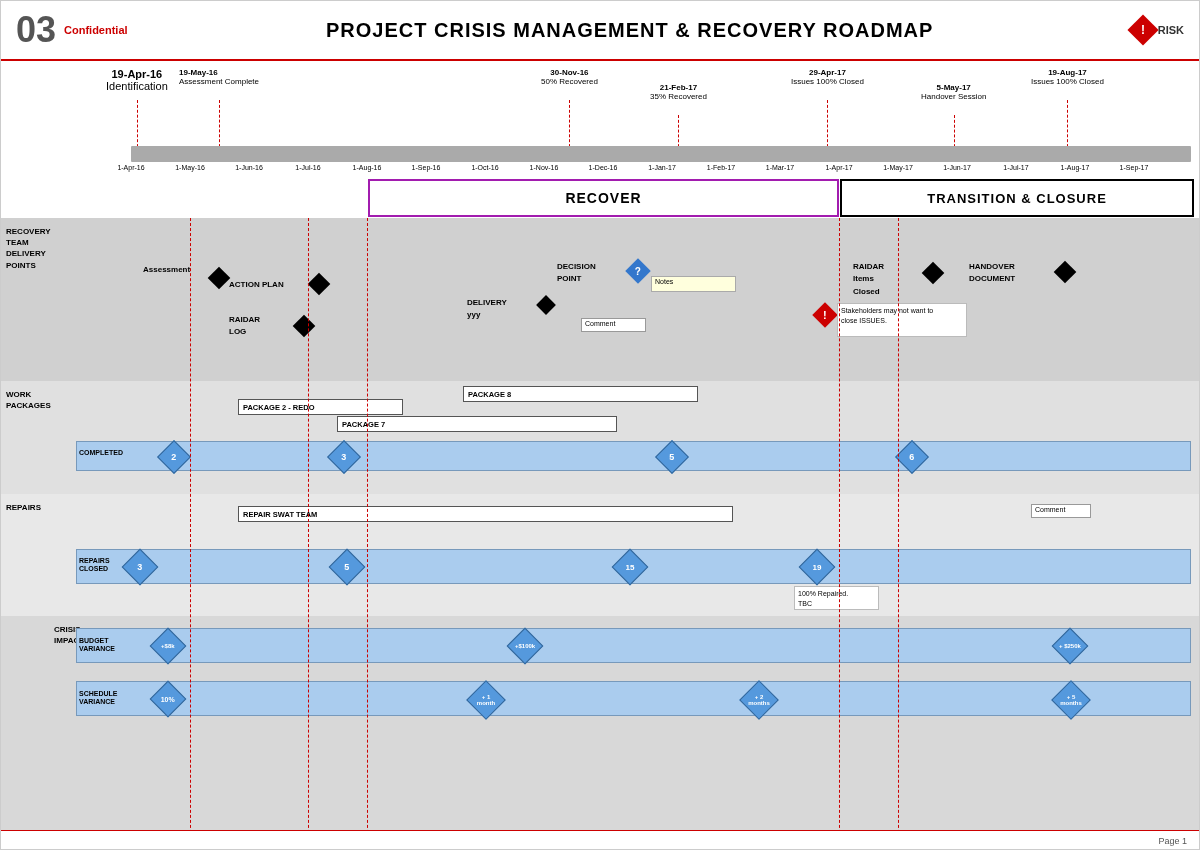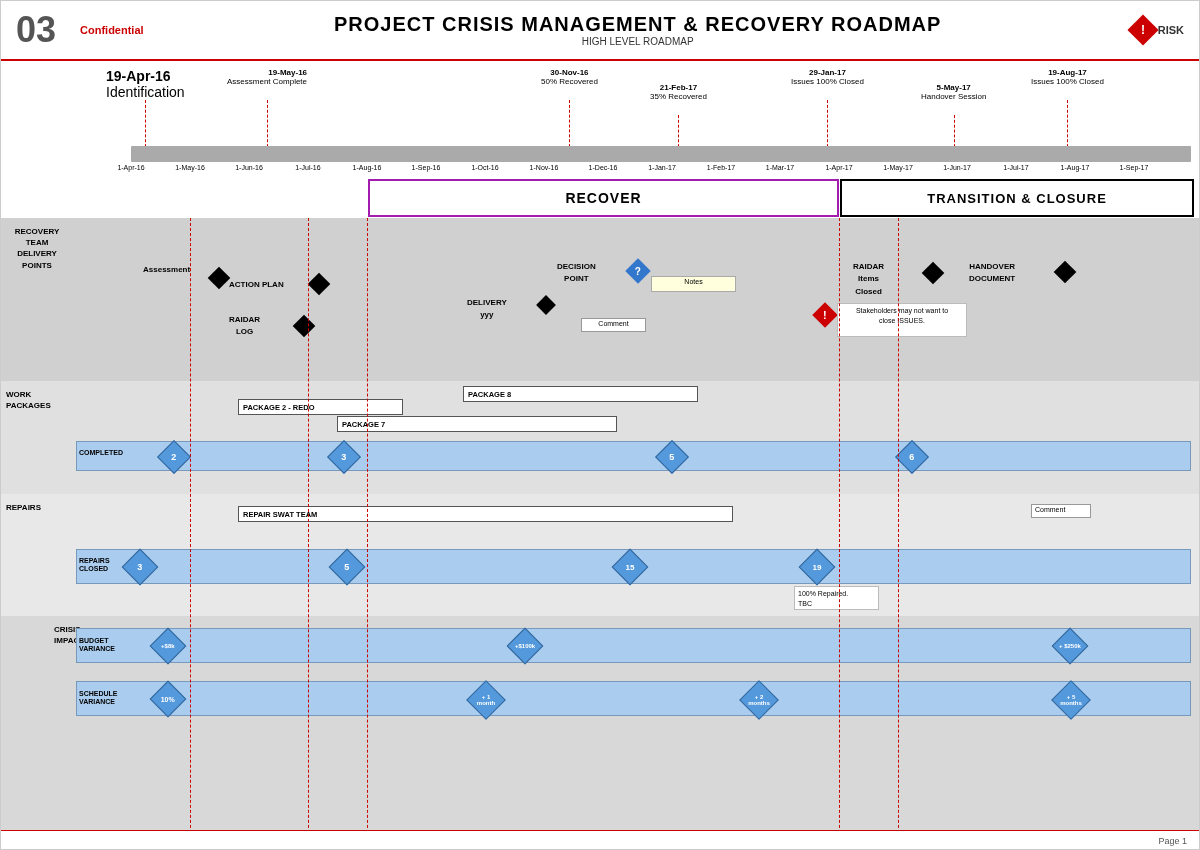--- a/index.html
+++ b/index.html
@@ -27,21 +27,21 @@
       height: 60px;
       border-bottom: 2px solid #cc0000;
       display: flex;
       align-items: center;
       padding: 0 15px;
     }
     .header-num {
       font-size: 36px;
       font-weight: bold;
       color: #555;
-      margin-right: 24px;
+      margin-right: 8px;
     }
     .header-confidential {
       color: #cc0000;
       font-size: 11px;
       font-weight: bold;
       margin-right: auto;
     }
     .header-title {
       text-align: center;
       flex: 1;
@@ -85,58 +85,57 @@
 </head>
 <body>
 
 <div class="page">
 
   <div class="header">
     <span class="header-num">03</span>
     <span class="header-confidential">Confidential</span>
     <div class="header-title">
       <h1>PROJECT CRISIS MANAGEMENT &amp; RECOVERY ROADMAP</h1>
-      <p>HIGH LEVEL ROADMAP</p>
     </div>
     <div class="risk-badge">
       <div class="risk-diamond">
         <span class="risk-diamond-inner">!</span>
       </div>
       <span class="risk-text">RISK</span>
     </div>
   </div>
 
   <div style="position:absolute;top:62px;left:0;right:0;bottom:18px;overflow:hidden;">
 
-    <div style="position:absolute;top:5px;left:105px;font-size:14px;">
+    <div style="position:absolute;top:5px;left:105px;text-align:center;font-size:11px;">
       <div style="font-weight:bold;">19-Apr-16</div>
       <div>Identification</div>
       <div style="position:absolute;left:50%;top:32px;width:1px;height:52px;border-left:1px dashed #cc0000;"></div>
     </div>
 
-    <div style="position:absolute;top:5px;left:178px;text-align:right;font-size:8px;margin-left:48px;">
+    <div style="position:absolute;top:5px;left:178px;text-align:left;font-size:8px;">
       <div style="font-weight:bold;">19-May-16</div>
       <div>Assessment Complete</div>
       <div style="position:absolute;left:50%;top:32px;width:1px;height:52px;border-left:1px dashed #cc0000;"></div>
     </div>
 
     <div style="position:absolute;top:5px;left:540px;text-align:center;font-size:8px;">
       <div style="font-weight:bold;">30-Nov-16</div>
       <div>50% Recovered</div>
       <div style="position:absolute;left:50%;top:32px;width:1px;height:52px;border-left:1px dashed #cc0000;"></div>
     </div>
 
     <div style="position:absolute;top:20px;left:649px;text-align:center;font-size:8px;">
       <div style="font-weight:bold;">21-Feb-17</div>
       <div>35% Recovered</div>
       <div style="position:absolute;left:50%;top:32px;width:1px;height:37px;border-left:1px dashed #cc0000;"></div>
     </div>
 
     <div style="position:absolute;top:5px;left:790px;text-align:center;font-size:8px;">
-      <div style="font-weight:bold;">29-Jan-17</div>
+      <div style="font-weight:bold;">29-Apr-17</div>
       <div>Issues 100% Closed</div>
       <div style="position:absolute;left:50%;top:32px;width:1px;height:52px;border-left:1px dashed #cc0000;"></div>
     </div>
 
     <div style="position:absolute;top:20px;left:920px;text-align:center;font-size:8px;">
       <div style="font-weight:bold;">5-May-17</div>
       <div>Handover Session</div>
       <div style="position:absolute;left:50%;top:32px;width:1px;height:37px;border-left:1px dashed #cc0000;"></div>
     </div>
 
@@ -182,21 +181,21 @@
     <div style="position:absolute;top:155px;left:189px;width:1px;height:630px;border-left:1px dashed #cc0000;z-index:5;"></div>
 
     <div style="position:absolute;top:155px;left:307px;width:1px;height:630px;border-left:1px dashed #cc0000;z-index:5;"></div>
 
     <div style="position:absolute;top:155px;left:366px;width:1px;height:630px;border-left:1px dashed #cc0000;z-index:5;"></div>
 
     <div style="position:absolute;top:155px;left:838px;width:1px;height:630px;border-left:1px dashed #cc0000;z-index:5;"></div>
 
     <div style="position:absolute;top:155px;left:897px;width:1px;height:630px;border-left:1px dashed #cc0000;z-index:5;"></div>
 
-    <div style="position:absolute;top:155px;left:0;right:0;height:178px;background:#d0d0d0;text-align:center;">
+    <div style="position:absolute;top:155px;left:0;right:0;height:178px;background:#d0d0d0;">
       <div style="position:absolute;left:5px;top:8px;font-size:8px;font-weight:bold;line-height:1.4;width:62px;">RECOVERY<br>TEAM<br>DELIVERY<br>POINTS</div>
 
       <div style="position:absolute;left:142px;top:45px;">
         <span style="font-size:8px;font-weight:bold;">Assessment</span>
       </div>
 
       <div style="position:absolute;left:210px;top:52px;width:16px;height:16px;background:#000;transform:rotate(45deg);"></div>
 
       <div style="position:absolute;left:228px;top:60px;">
         <span style="font-size:8px;font-weight:bold;">ACTION PLAN</span>

